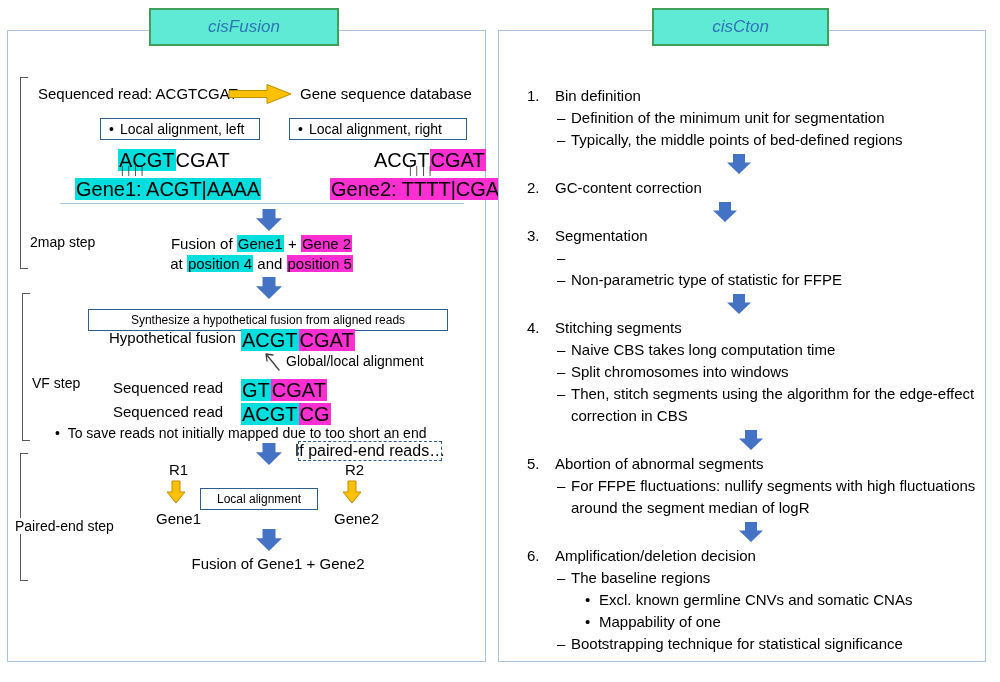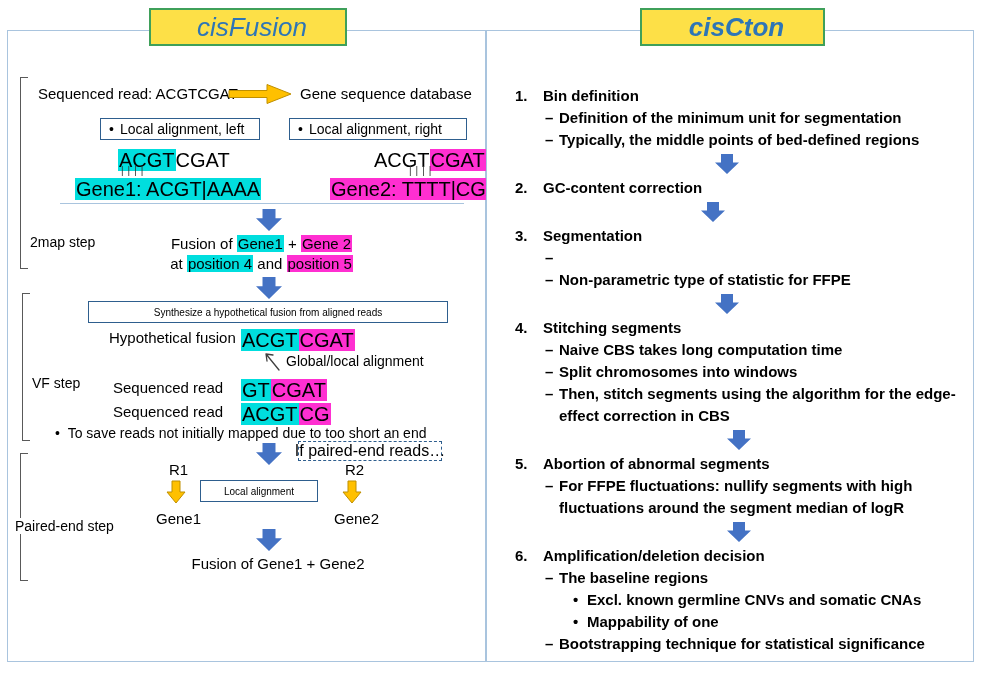--- a/index.html
+++ b/index.html
@@ -3,47 +3,47 @@
 <meta charset="utf-8">
 <style>
   html, body { margin:0; padding:0; }
   body {
     width:1000px; height:682px; position:relative; overflow:hidden;
     background:#fff; color:#000;
     font-family:"Liberation Sans", sans-serif;
   }
   .panel { position:absolute; background:#fff; border:1px solid var(--panel-border,#A9C4DE); }
   #fusion-panel { left:7px; top:30px; width:477px; height:630px; }
-  #cton-panel   { left:486px; top:30px; width:486px; height:630px;font-weight:bold; }
+  #cton-panel   { left:498px; top:30px; width:486px; height:630px; }
 
   .title-box {
-    position:absolute; top:-23px; height:34px; background:#fde047; z-index:5;
+    position:absolute; top:-23px; height:34px; background:#5eead4; z-index:5;
     border:2px solid var(--title-border-green,#3FA05A);
     display:flex; align-items:center; justify-content:center;
-    font-style:italic; font-size:26px; color:var(--title-blue,#2E75B6);padding-left:8px;
+    font-style:italic; font-size:17px; color:var(--title-blue,#2E75B6);
   }
   #fusion-title { left:141px; width:186px; }
   #cton-title   { left:153px; width:173px; }
 
   .abs { position:absolute; }
   .t15 { font-size:15px; }
   .t14 { font-size:14px; }
   .ctr { text-align:center; }
   .seq { font-size:20px; white-space:nowrap; }
 
   .hl-c { background:var(--highlight-cyan,#00DEDE); padding:0 1px; }
   .hl-m { background:var(--highlight-magenta,#FF2FD1); padding:0 1px; }
 
   .lbox {
     border:1px solid var(--box-border,#2E5E8E); height:20px; background:#fff;
     display:flex; align-items:center; gap:6px; padding-left:8px; white-space:nowrap;
   }
   .obox {
     border:1px solid var(--box-border,#2E5E8E); height:20px; background:#fff;
-    display:flex; align-items:center; justify-content:center; font-size:10px; white-space:nowrap;
+    display:flex; align-items:center; justify-content:center; font-size:12px; white-space:nowrap;margin-top:8px;
   }
   .dashed-box {
     border:1px dashed var(--box-border,#2E5E8E); height:18px; background:#fff;
     display:flex; align-items:center; justify-content:center; font-size:16px; white-space:nowrap;
   }
   .ticks { font-size:10px; letter-spacing:4px; color:#333; }
 
   .arr-down {
     width:26px; height:22px; background:var(--arrow-blue,#4472C4);
     clip-path:polygon(25% 0, 75% 0, 75% 42%, 100% 42%, 50% 100%, 0 42%, 25% 42%);

